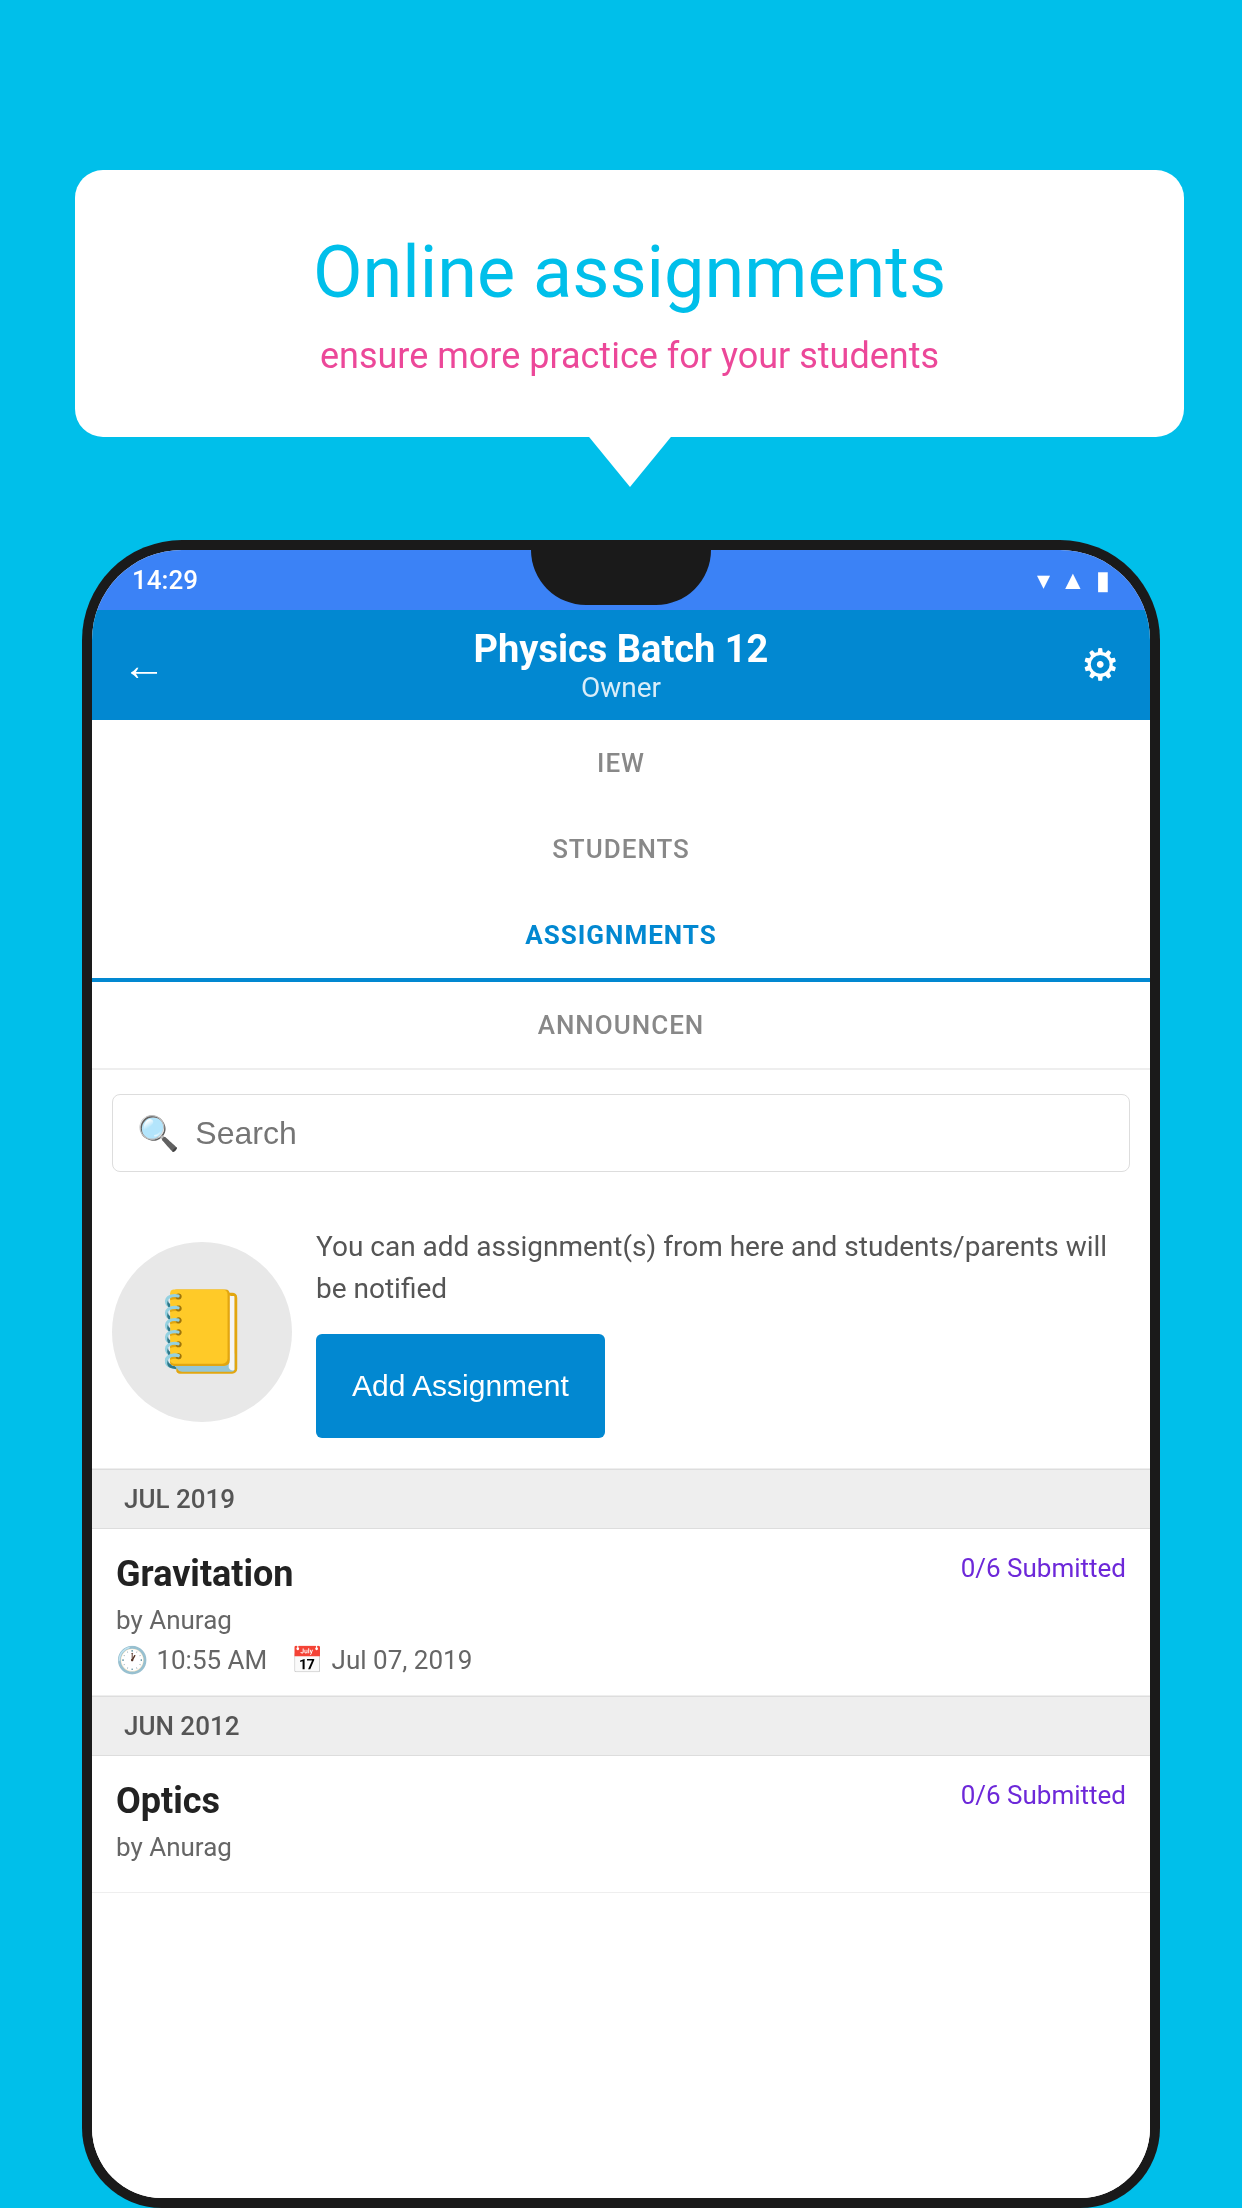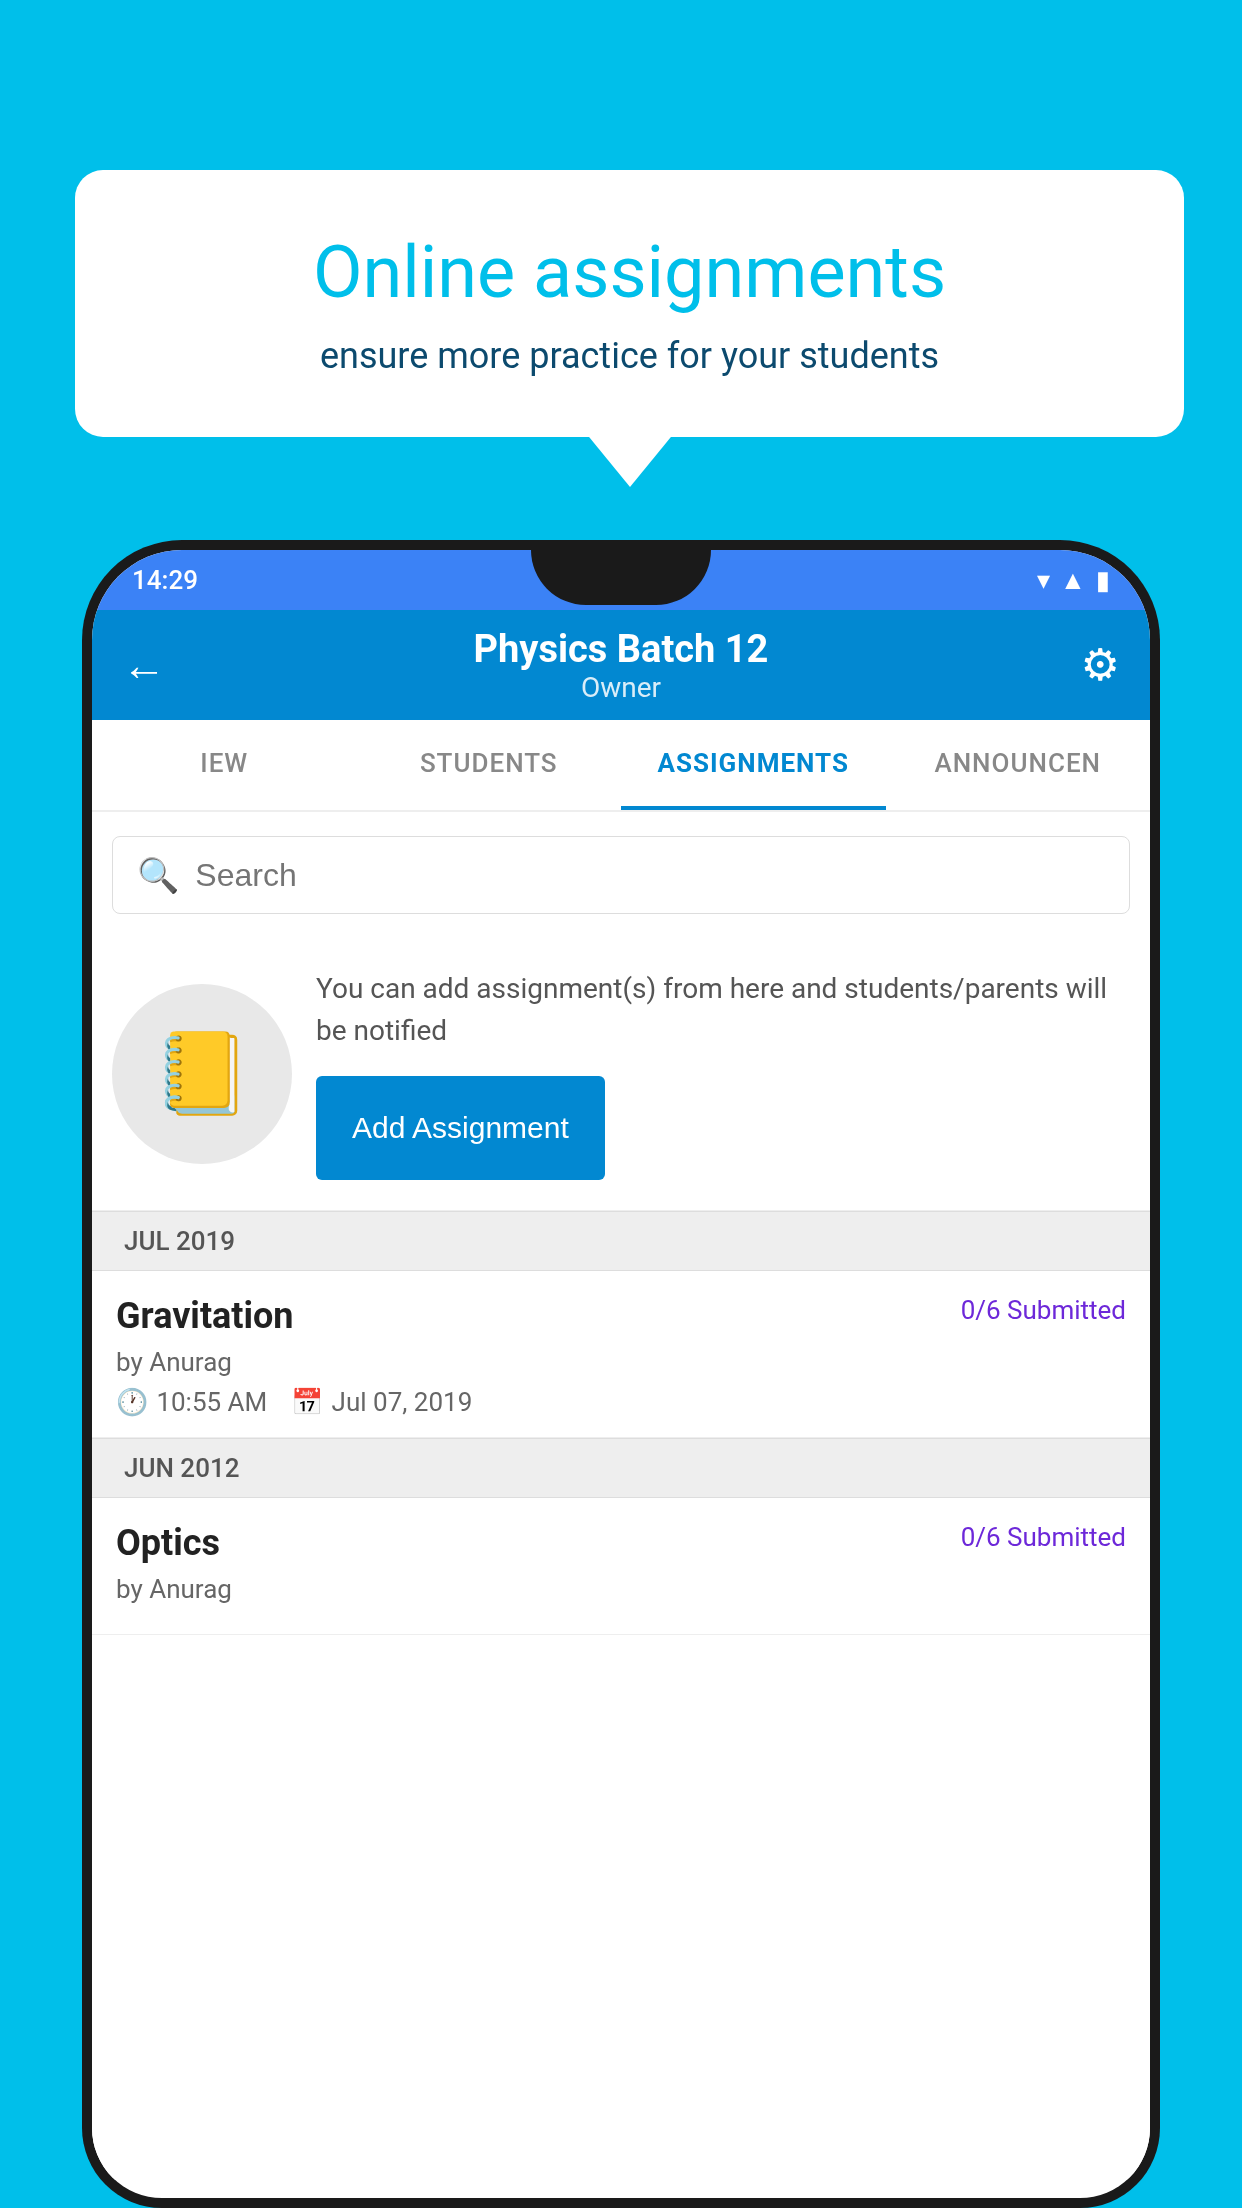--- a/index.html
+++ b/index.html
@@ -37,21 +37,21 @@
       border-top: 55px solid white;
     }
     .speech-bubble-title {
       font-size: 72px;
       color: #00BFEA;
       font-weight: 400;
       margin-bottom: 20px;
     }
     .speech-bubble-subtitle {
       font-size: 36px;
-      color: #0c4a6e;
+      color: #ec4899;
       font-weight: 400;
     }
 
     
     .phone-frame {
       position: absolute;
       top: 540px;
       left: 82px;
       right: 82px;
       bottom: 0;
@@ -141,20 +141,21 @@
       text-align: right;
       cursor: pointer;
     }
 
     
     .tabs {
       background: white;
       display: flex;
       border-bottom: 2px solid #eee;
       overflow: hidden;
+      flex-direction: column;
     }
 
     .tab {
       flex: 1;
       text-align: center;
       padding: 28px 10px;
       font-size: 26px;
       font-weight: 500;
       color: #888;
       letter-spacing: 1px;

